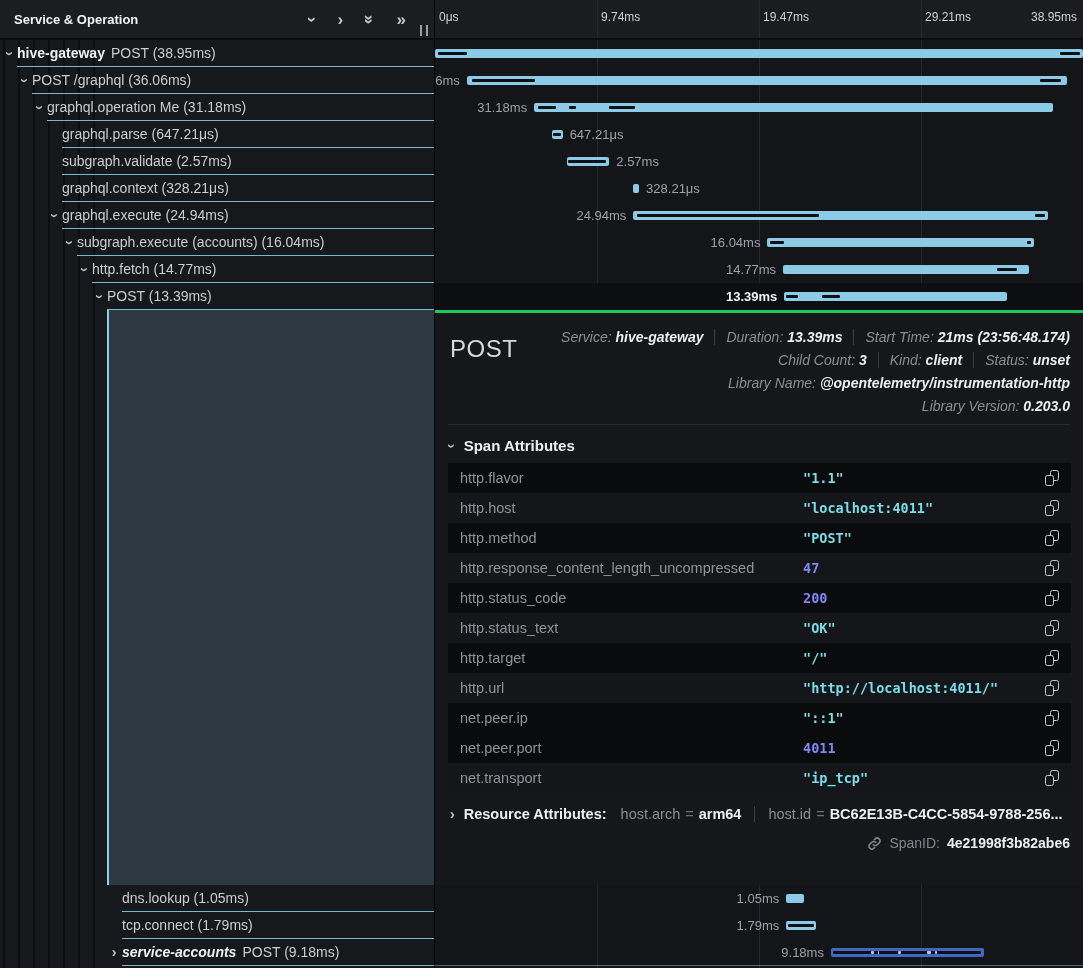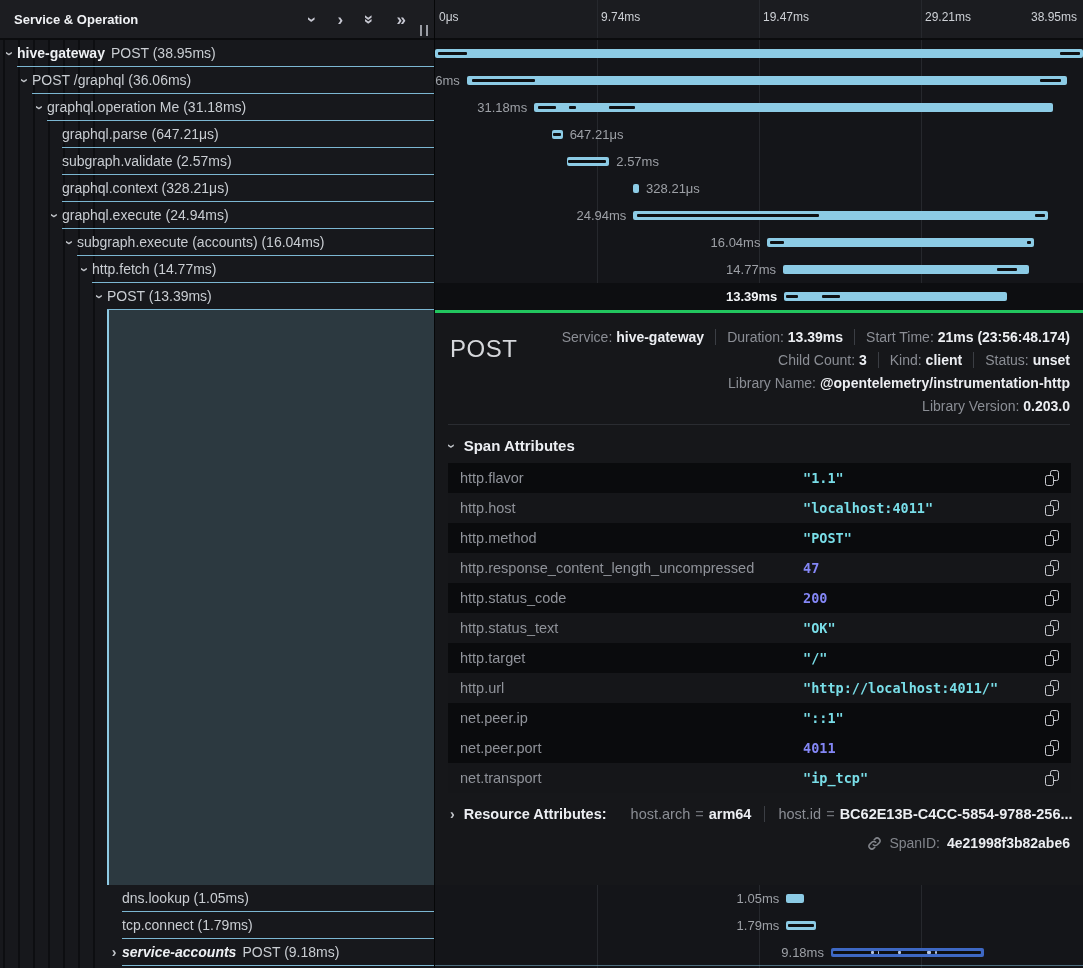--- a/index.html
+++ b/index.html
@@ -50,21 +50,21 @@
   .b-bar i.light { background:#b3c2df; }
   .b-label { position:absolute; top:0; line-height:27px; font-size:13px; color:#9da0a6; white-space:nowrap; }
   .b-row.selected .b-label { color:#f2f4f7; font-weight:bold; }
 
   
   .detail { position:relative; height:575px; background:#16171a; border-top:3px solid #22c55e;
             padding:16px 13px 0 13px; color:#c9cdd2; }
   .d-head { position:relative; }
   .d-title { color:#d6d8dc; font-size:24px; font-weight:500; letter-spacing:.5px; position:absolute; left:2px; top:6px; }
   .d-meta { text-align:right; font-size:14px; }
-  .d-meta-line { margin-bottom:7px; }
+  .d-meta-line { margin-bottom:7px;font-style:italic; }
   .d-pair .mk { color:#8b8e95; }
   .d-pair .mv { color:#eceef2; font-weight:bold; }
   .d-pair + .d-pair { border-left:1px solid #3b3e44; margin-left:11px; padding-left:11px; }
   .d-divider { border-top:1px solid #2a2c31; margin-top:10px; }
 
   .d-section-title { display:flex; align-items:center; gap:9px; padding:12px 0 9px 2px;
                      color:#eceef2; font-size:15px; font-weight:bold; cursor:pointer; }
   .chev-glyph { color:#c2c5ca; font-size:14px; font-weight:bold; display:inline-block; }
 
   .attr-table { width:623px; }
@@ -74,21 +74,21 @@
            overflow:hidden; text-overflow:ellipsis; white-space:nowrap; }
   .a-val { font-family:"DejaVu Sans Mono", monospace; font-size:13.5px; font-weight:bold; white-space:nowrap; }
   .a-val.str { color:#79dee8; }
   .a-val.num { color:#8487f6; }
   .copy-icon { position:absolute; right:12px; top:7px; width:14px; height:16px; cursor:pointer; }
   .copy-icon .cp { position:absolute; width:9px; height:11px; border:1.5px solid #c9cbd0; border-radius:2.5px; }
   .copy-icon .cp.b { right:0; top:0; }
   .copy-icon .cp.f { left:0; bottom:0; background:var(--rb); }
 
   .res-row { display:flex; align-items:center; margin-top:13px; padding-left:2px; font-size:14.5px; cursor:pointer; white-space:nowrap; }
-  .res-row b.res-title { color:#eceef2; margin-left:9px; margin-right:24px; }
+  .res-row b.res-title { color:#eceef2; margin-left:9px; margin-right:14px; }
   .r-pair .rk { color:#8b8e95; }
   .r-pair .req { color:#6d7076; margin:0 5px; }
   .r-pair .rv { color:#eceef2; font-weight:bold; }
   .r-pair + .r-pair { border-left:1px solid #3b3e44; margin-left:13px; padding-left:13px; }
 
   .spanid-row { display:flex; justify-content:flex-end; align-items:center; gap:7px; margin-top:13px; font-size:14px; }
   .link-icon { width:15px; height:15px; color:#83868c; }
   .spanid-row .sk { color:#83868c; }
   .spanid-row .sv { color:#eceef2; font-weight:bold; }
 </style>

